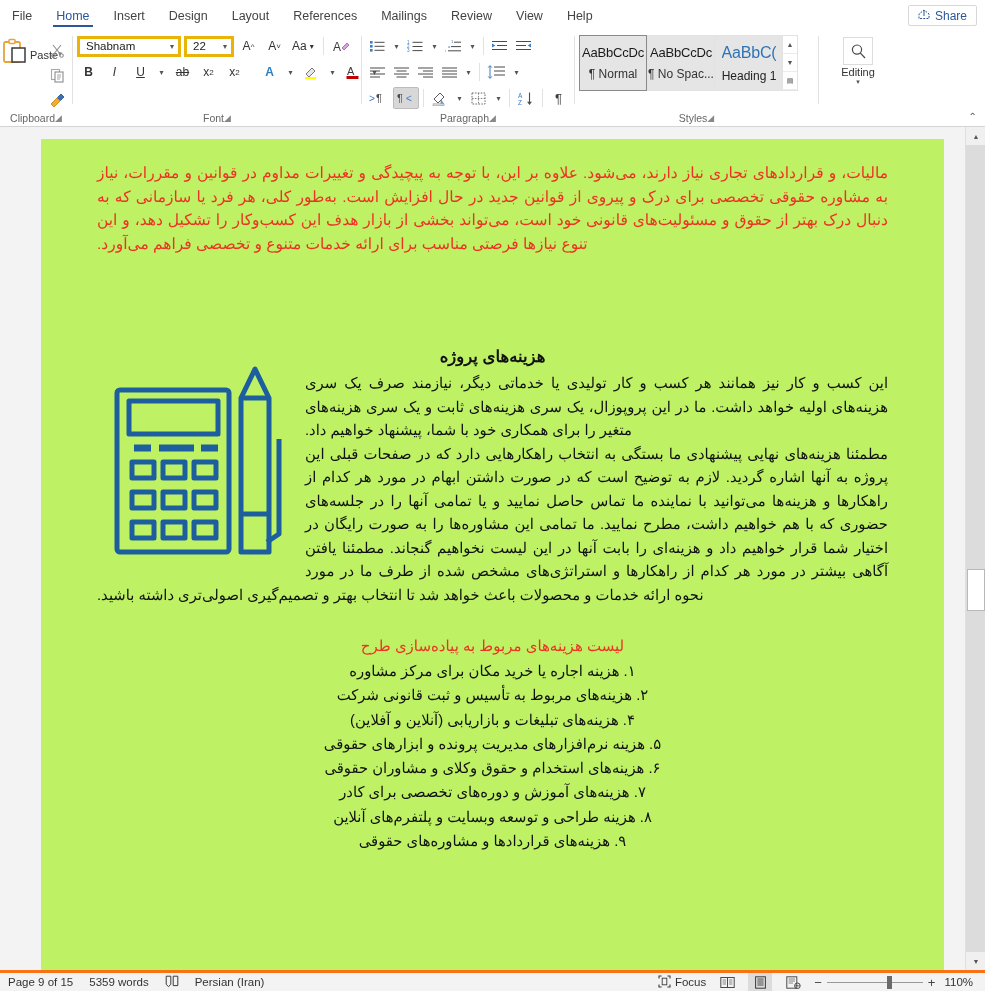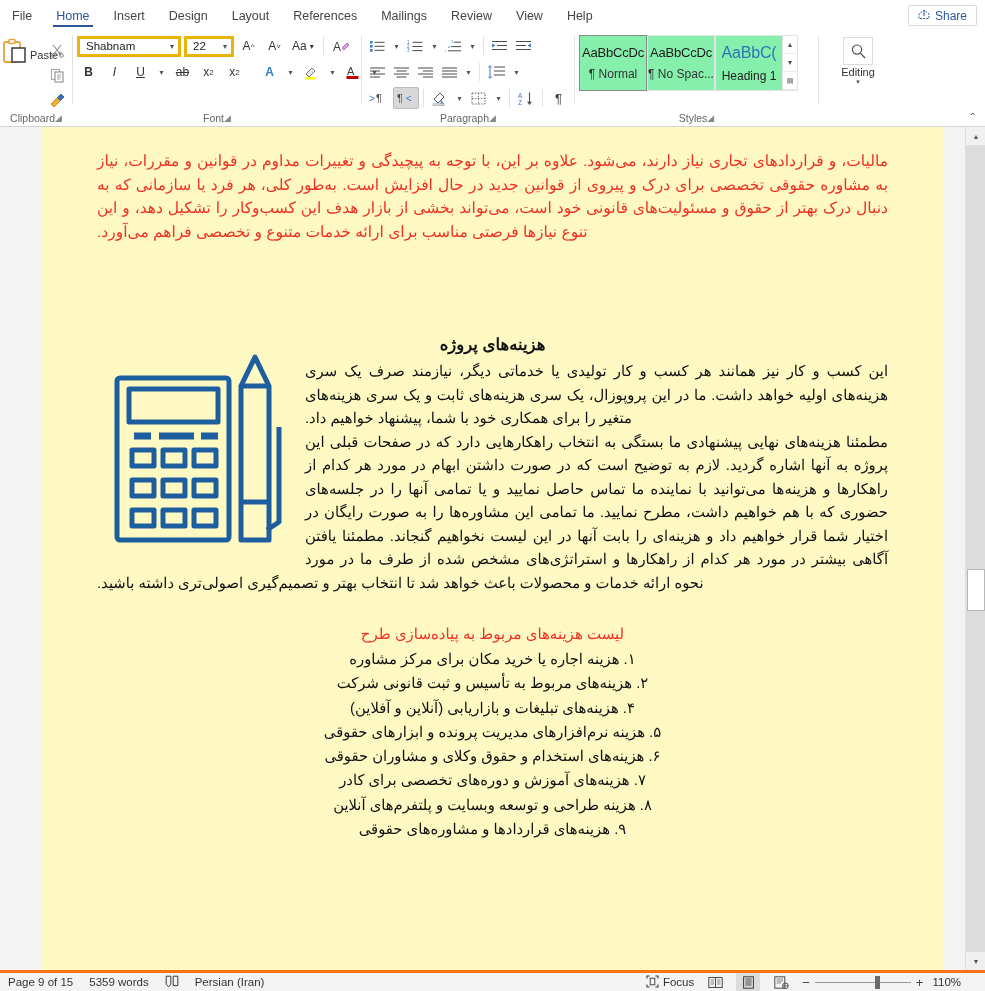--- a/index.html
+++ b/index.html
@@ -85,21 +85,21 @@
 
   
   .g-paragraph { width: 212px; }
   .prow { display: flex; align-items: center; gap: 1px; padding-left: 4px; }
   .pcol { display: flex; flex-direction: column; gap: 4px; width: 100%; }
 
   
   .g-styles { width: 243px; }
   .gallery { display: flex; align-items: stretch; padding-left: 4px; }
   .style-card {
-    width: 68px; height: 56px; border: 1px solid #e3e3e3; background: #86efac;
+    width: 68px; height: 56px; border: 1px solid #e3e3e3; background: #e5e5e5;
     display: flex; flex-direction: column; align-items: center; justify-content: center;
     font-size: 12.5px; color: #1a1a1a;
   }
   .style-card.sel { border: 1.5px solid #8a8a8a; }
   .style-card .samp { font-size: 13px; letter-spacing: -0.2px; white-space: nowrap; overflow: hidden; }
   .style-card .nm { font-size: 12px; color: #333; margin-top: 7px; white-space: nowrap; }
   .style-card.h1 .samp { color: #2e74b5; font-size: 16px; }
   .style-card.h1 .nm { color: #222; }
   .gal-scroll { display: flex; flex-direction: column; width: 15px; border: 1px solid #e3e3e3; border-left: none; }
   .gal-scroll div { flex: 1; display: flex; align-items: center; justify-content: center; font-size: 7px; color: #555; border-bottom: 1px solid #ececec; }
@@ -109,22 +109,22 @@
   .edit-col { display: flex; flex-direction: column; align-items: center; width: 100%; padding-top: 2px; }
   .edit-box { width: 30px; height: 28px; border: 1px solid #dcdcdc; display: flex; align-items: center; justify-content: center; }
   .collapse { position: absolute; right: 8px; bottom: 4px; font-size: 10px; color: #555; }
 
   
   .docarea {
     position: absolute; top: 127px; left: 0; width: 985px; height: 843px;
     background: #f3f3f3; overflow: hidden;
   }
   .page {
-    position: absolute; top: 0; left: 41px; width: 903px; min-height: 843px;
-    background: #fef9c3;
+    position: absolute; top: 12px; left: 41px; width: 903px; min-height: 843px;
+    background: #bef264;
   }
   .content {
     position: absolute; top: 0; left: 0; right: 0;
     padding: 22px 56px 0 56px;
     direction: rtl; text-align: justify;
   }
   .p-red {
     color: #ee3124; font-size: 15.5px; line-height: 23.5px;
     margin: 0 0 14px 0; text-align: justify; text-align-last: left;
   }
@@ -158,21 +158,21 @@
   .vs-track { position: absolute; top: 18px; bottom: 18px; left: 0; width: 20px; background: #dcdcdc; }
   .vs-thumb { position: absolute; left: 1px; width: 18px; height: 42px; background: #ffffff; border: 1px solid #b8b8b8; }
 
   
   .status {
     position: absolute; bottom: 0; left: 0; width: 985px; height: 21px;
     background: #f3f3f3; border-top: 3px solid #f97316;
     display: flex; align-items: center; font-size: 11.5px; color: #333;
   }
   .st-left { display: flex; align-items: center; gap: 16px; padding-left: 8px; }
-  .st-right { margin-left: auto; display: flex; align-items: center; gap: 9px; padding-right: 24px; justify-content: space-between; }
+  .st-right { margin-left: auto; display: flex; align-items: center; gap: 9px; padding-right: 12px; justify-content: space-between; }
   .viewbtn { width: 24px; height: 19px; display: flex; align-items: center; justify-content: center; }
   .viewbtn.on { background: #dcdcdc; }
   .zoom-slider { display: flex; align-items: center; gap: 5px; }
   .ztrack { position: relative; width: 96px; height: 1px; background: #9a9a9a; }
   .zthumb { position: absolute; left: 60px; top: -6px; width: 5px; height: 13px; background: #6b6b6b; }
   .zsign { font-size: 13px; color: #444; }
   .ftext { display: flex; align-items: center; gap: 4px; }
 </style>
 </head>
 <body>

